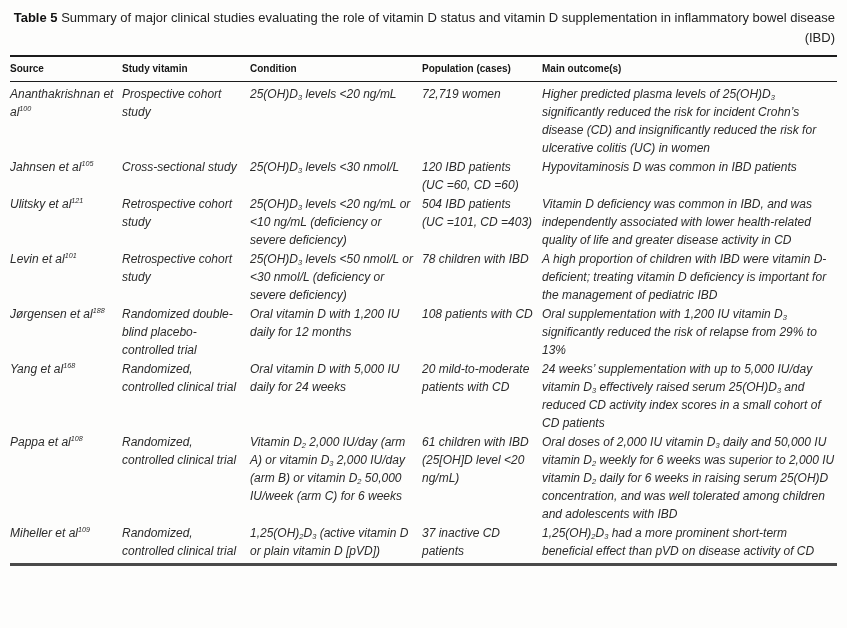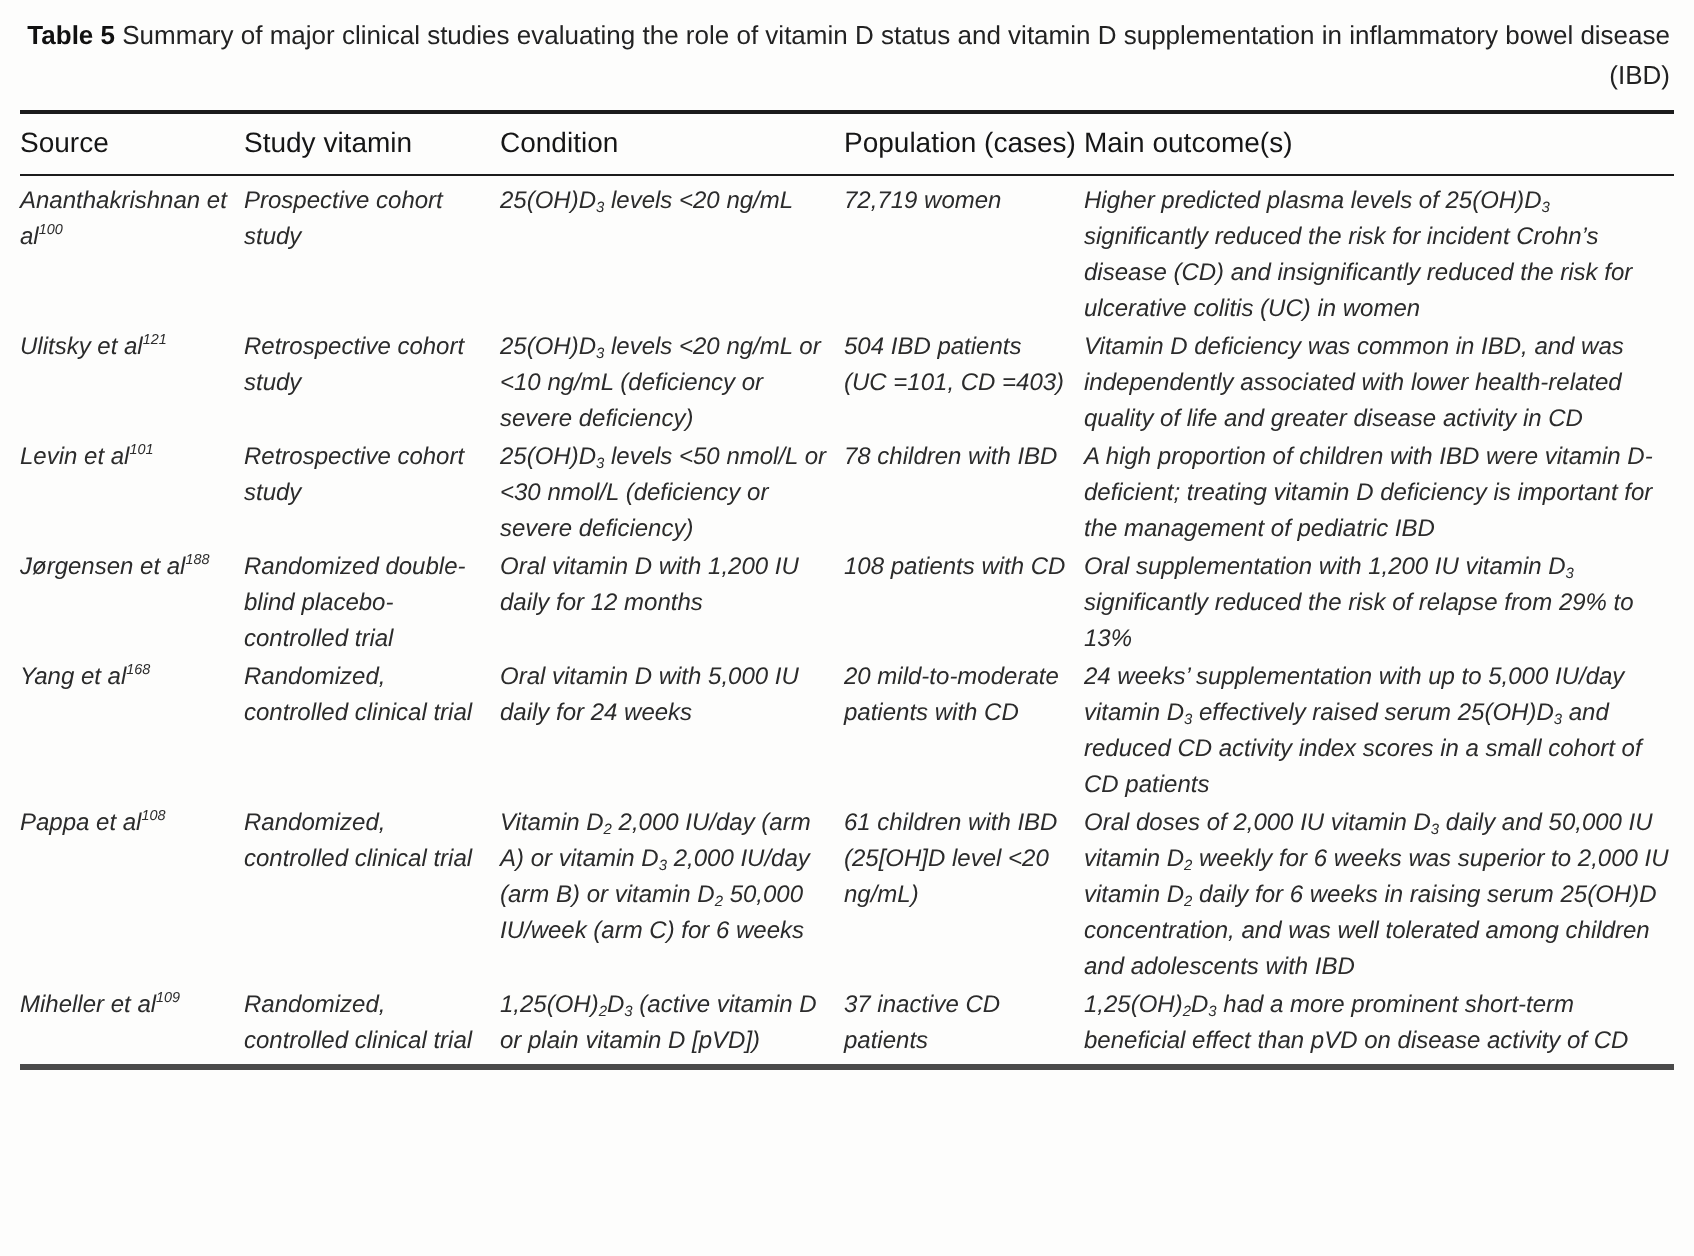--- a/index.html
+++ b/index.html
@@ -19,21 +19,21 @@
     border-collapse:collapse;table-layout:fixed;width:827px;
     font-size:12px;line-height:1.5;
     border-bottom:3px solid #4a4a4a;
   }
   col.c-source{width:112px;}
   col.c-design{width:128px;}
   col.c-condition{width:172px;}
   col.c-population{width:120px;}
   col.c-outcome{width:295px;}
   th{
-    text-align:left;font-weight:normal;font-size:14px;color:#161616;
+    text-align:left;font-weight:bold;font-size:10px;color:#161616;
     padding:4px 8px 5px 0;
     border-top:2px solid #1c1c1c;
     border-bottom:1.5px solid #1c1c1c;
     white-space:nowrap;overflow:visible;
   }
   td{
     vertical-align:top;
     padding:0 8px 1px 0;
     box-sizing:border-box;
     font-style:italic;
@@ -71,20 +71,27 @@
   </thead>
   <tbody>
     <tr>
       <td>Ananthakrishnan et al<sup>100</sup></td>
       <td>Prospective cohort study</td>
       <td>25(OH)D<sub>3</sub> levels &lt;20 ng/mL</td>
       <td>72,719 women</td>
       <td>Higher predicted plasma levels of 25(OH)D<sub>3</sub> significantly reduced the risk for incident Crohn’s disease (CD) and insignificantly reduced the risk for ulcerative colitis (UC) in women</td>
     </tr>
     <tr>
+      <td>Jahnsen et al<sup>105</sup></td>
+      <td>Cross-sectional study</td>
+      <td>25(OH)D<sub>3</sub> levels &lt;30 nmol/L</td>
+      <td>120 IBD patients (UC =60, CD =60)</td>
+      <td>Hypovitaminosis D was common in IBD patients</td>
+    </tr>
+    <tr>
       <td>Ulitsky et al<sup>121</sup></td>
       <td>Retrospective cohort study</td>
       <td>25(OH)D<sub>3</sub> levels &lt;20 ng/mL or &lt;10 ng/mL (deficiency or severe deficiency)</td>
       <td>504 IBD patients (UC =101, CD =403)</td>
       <td>Vitamin D deficiency was common in IBD, and was independently associated with lower health-related quality of life and greater disease activity in CD</td>
     </tr>
     <tr>
       <td>Levin et al<sup>101</sup></td>
       <td>Retrospective cohort study</td>
       <td>25(OH)D<sub>3</sub> levels &lt;50 nmol/L or &lt;30 nmol/L (deficiency or severe deficiency)</td>

